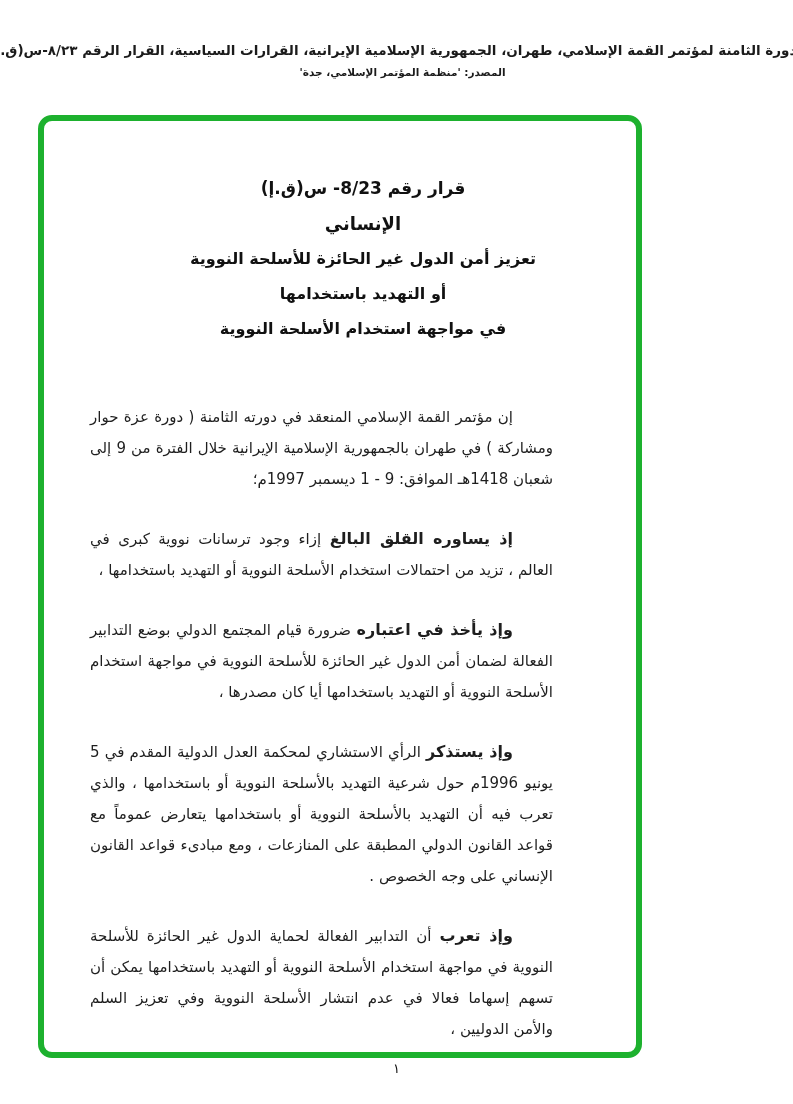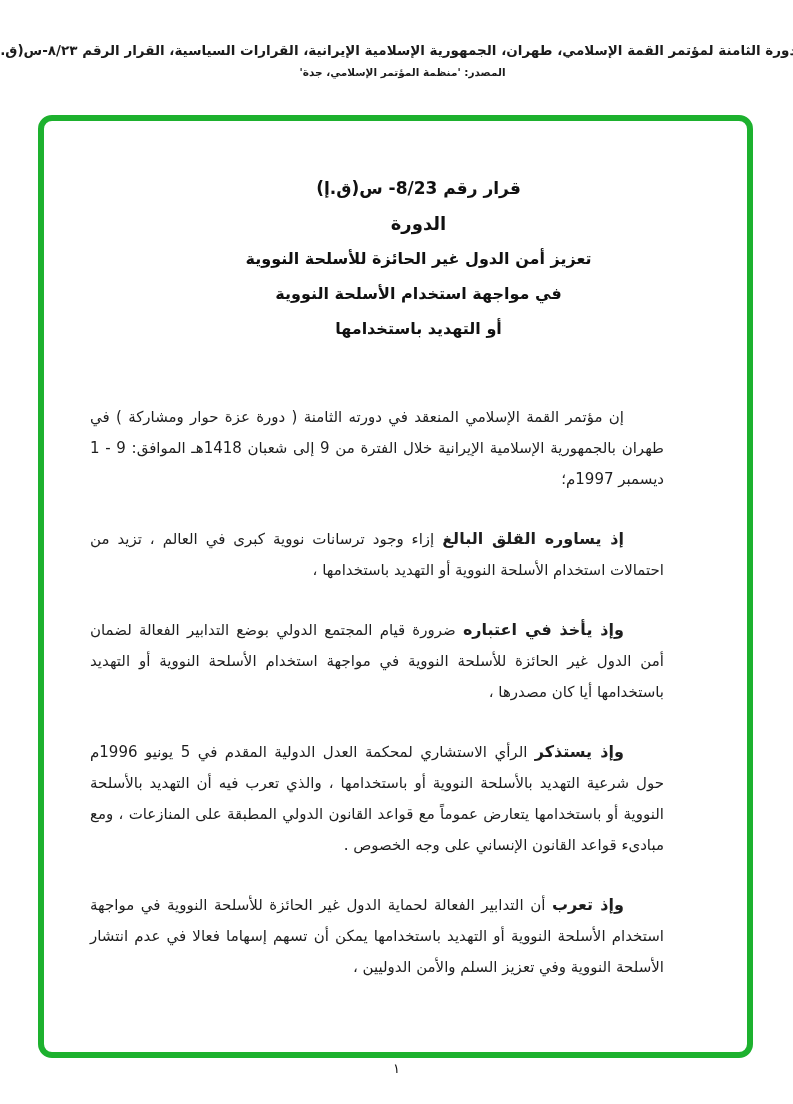--- a/index.html
+++ b/index.html
@@ -17,21 +17,21 @@
     position:relative; left:14px;
     font-size:13.5px; font-weight:bold; white-space:nowrap;
   }
   .doc-header .hdr2 {
     position:relative; left:6px;
     margin-top:8px; font-size:10.5px; font-weight:bold;
   }
   
   .green-box {
     position:absolute; left:38px; top:115px;
-    width:715px; height:943px; box-sizing:border-box;
+    width:604px; height:943px; box-sizing:border-box;
     border:6px solid #1db12e; border-radius:14px;
     padding:50px 70px 0 46px;
     direction:rtl;
   }
   
   .title-block {
     position:relative; left:35px;
     text-align:center; font-weight:bold; color:#111;
   }
   .title-line  { line-height:35px; font-size:16px; }
@@ -57,24 +57,24 @@
 
   <div class="doc-header">
     <div class="hdr1">الدورة الثامنة لمؤتمر القمة الإسلامي، طهران، الجمهورية الإسلامية الإيرانية، القرارات السياسية، القرار الرقم ٨/٢٣-س(ق.ا)</div>
     <div class="hdr2">المصدر: 'منظمة المؤتمر الإسلامي، جدة'</div>
   </div>
 
   <div class="green-box" style="border-color: rgb(29, 177, 46);">
 
     <div class="title-block">
       <div class="title-line t1">قرار رقم 8/23- س(ق.إ)</div>
-      <div class="title-line t2">الدورة</div>
+      <div class="title-line t2">الإنساني</div>
       <div class="title-line">تعزيز أمن الدول غير الحائزة للأسلحة النووية</div>
+      <div class="title-line">أو التهديد باستخدامها</div>
       <div class="title-line">في مواجهة استخدام الأسلحة النووية</div>
-      <div class="title-line">أو التهديد باستخدامها</div>
     </div>
 
     <div class="paragraphs">
       <p class="para"><span class="para-lead"></span> <span>إن مؤتمر القمة الإسلامي المنعقد في دورته الثامنة ( دورة عزة  حوار  ومشاركة ) في طهران بالجمهورية الإسلامية الإيرانية خلال الفترة من 9 إلى شعبان 1418هـ الموافق: 9 - 1 ديسمبر 1997م؛</span></p>
       <p class="para"><span class="para-lead">إذ يساوره القلق البالغ</span> <span>إزاء وجود ترسانات نووية كبرى في العالم ، تزيد من احتمالات استخدام الأسلحة النووية أو التهديد باستخدامها ،</span></p>
       <p class="para"><span class="para-lead">وإذ يأخذ في اعتباره</span> <span>ضرورة قيام المجتمع الدولي بوضع التدابير الفعالة لضمان أمن الدول غير الحائزة للأسلحة النووية في مواجهة استخدام الأسلحة النووية أو التهديد باستخدامها أيا كان مصدرها ،</span></p>
       <p class="para"><span class="para-lead">وإذ يستذكر</span> <span>الرأي الاستشاري لمحكمة العدل الدولية المقدم في 5 يونيو 1996م حول شرعية التهديد بالأسلحة النووية أو باستخدامها ، والذي تعرب فيه أن التهديد بالأسلحة النووية أو باستخدامها يتعارض عموماً مع قواعد القانون الدولي المطبقة على المنازعات ، ومع مبادىء قواعد القانون الإنساني على وجه الخصوص .</span></p>
       <p class="para"><span class="para-lead">وإذ تعرب</span> <span>أن التدابير الفعالة لحماية الدول غير الحائزة للأسلحة النووية في مواجهة استخدام الأسلحة النووية أو التهديد باستخدامها يمكن أن تسهم إسهاما فعالا في عدم انتشار الأسلحة النووية وفي تعزيز السلم والأمن الدوليين ،</span></p>
     </div>
 

